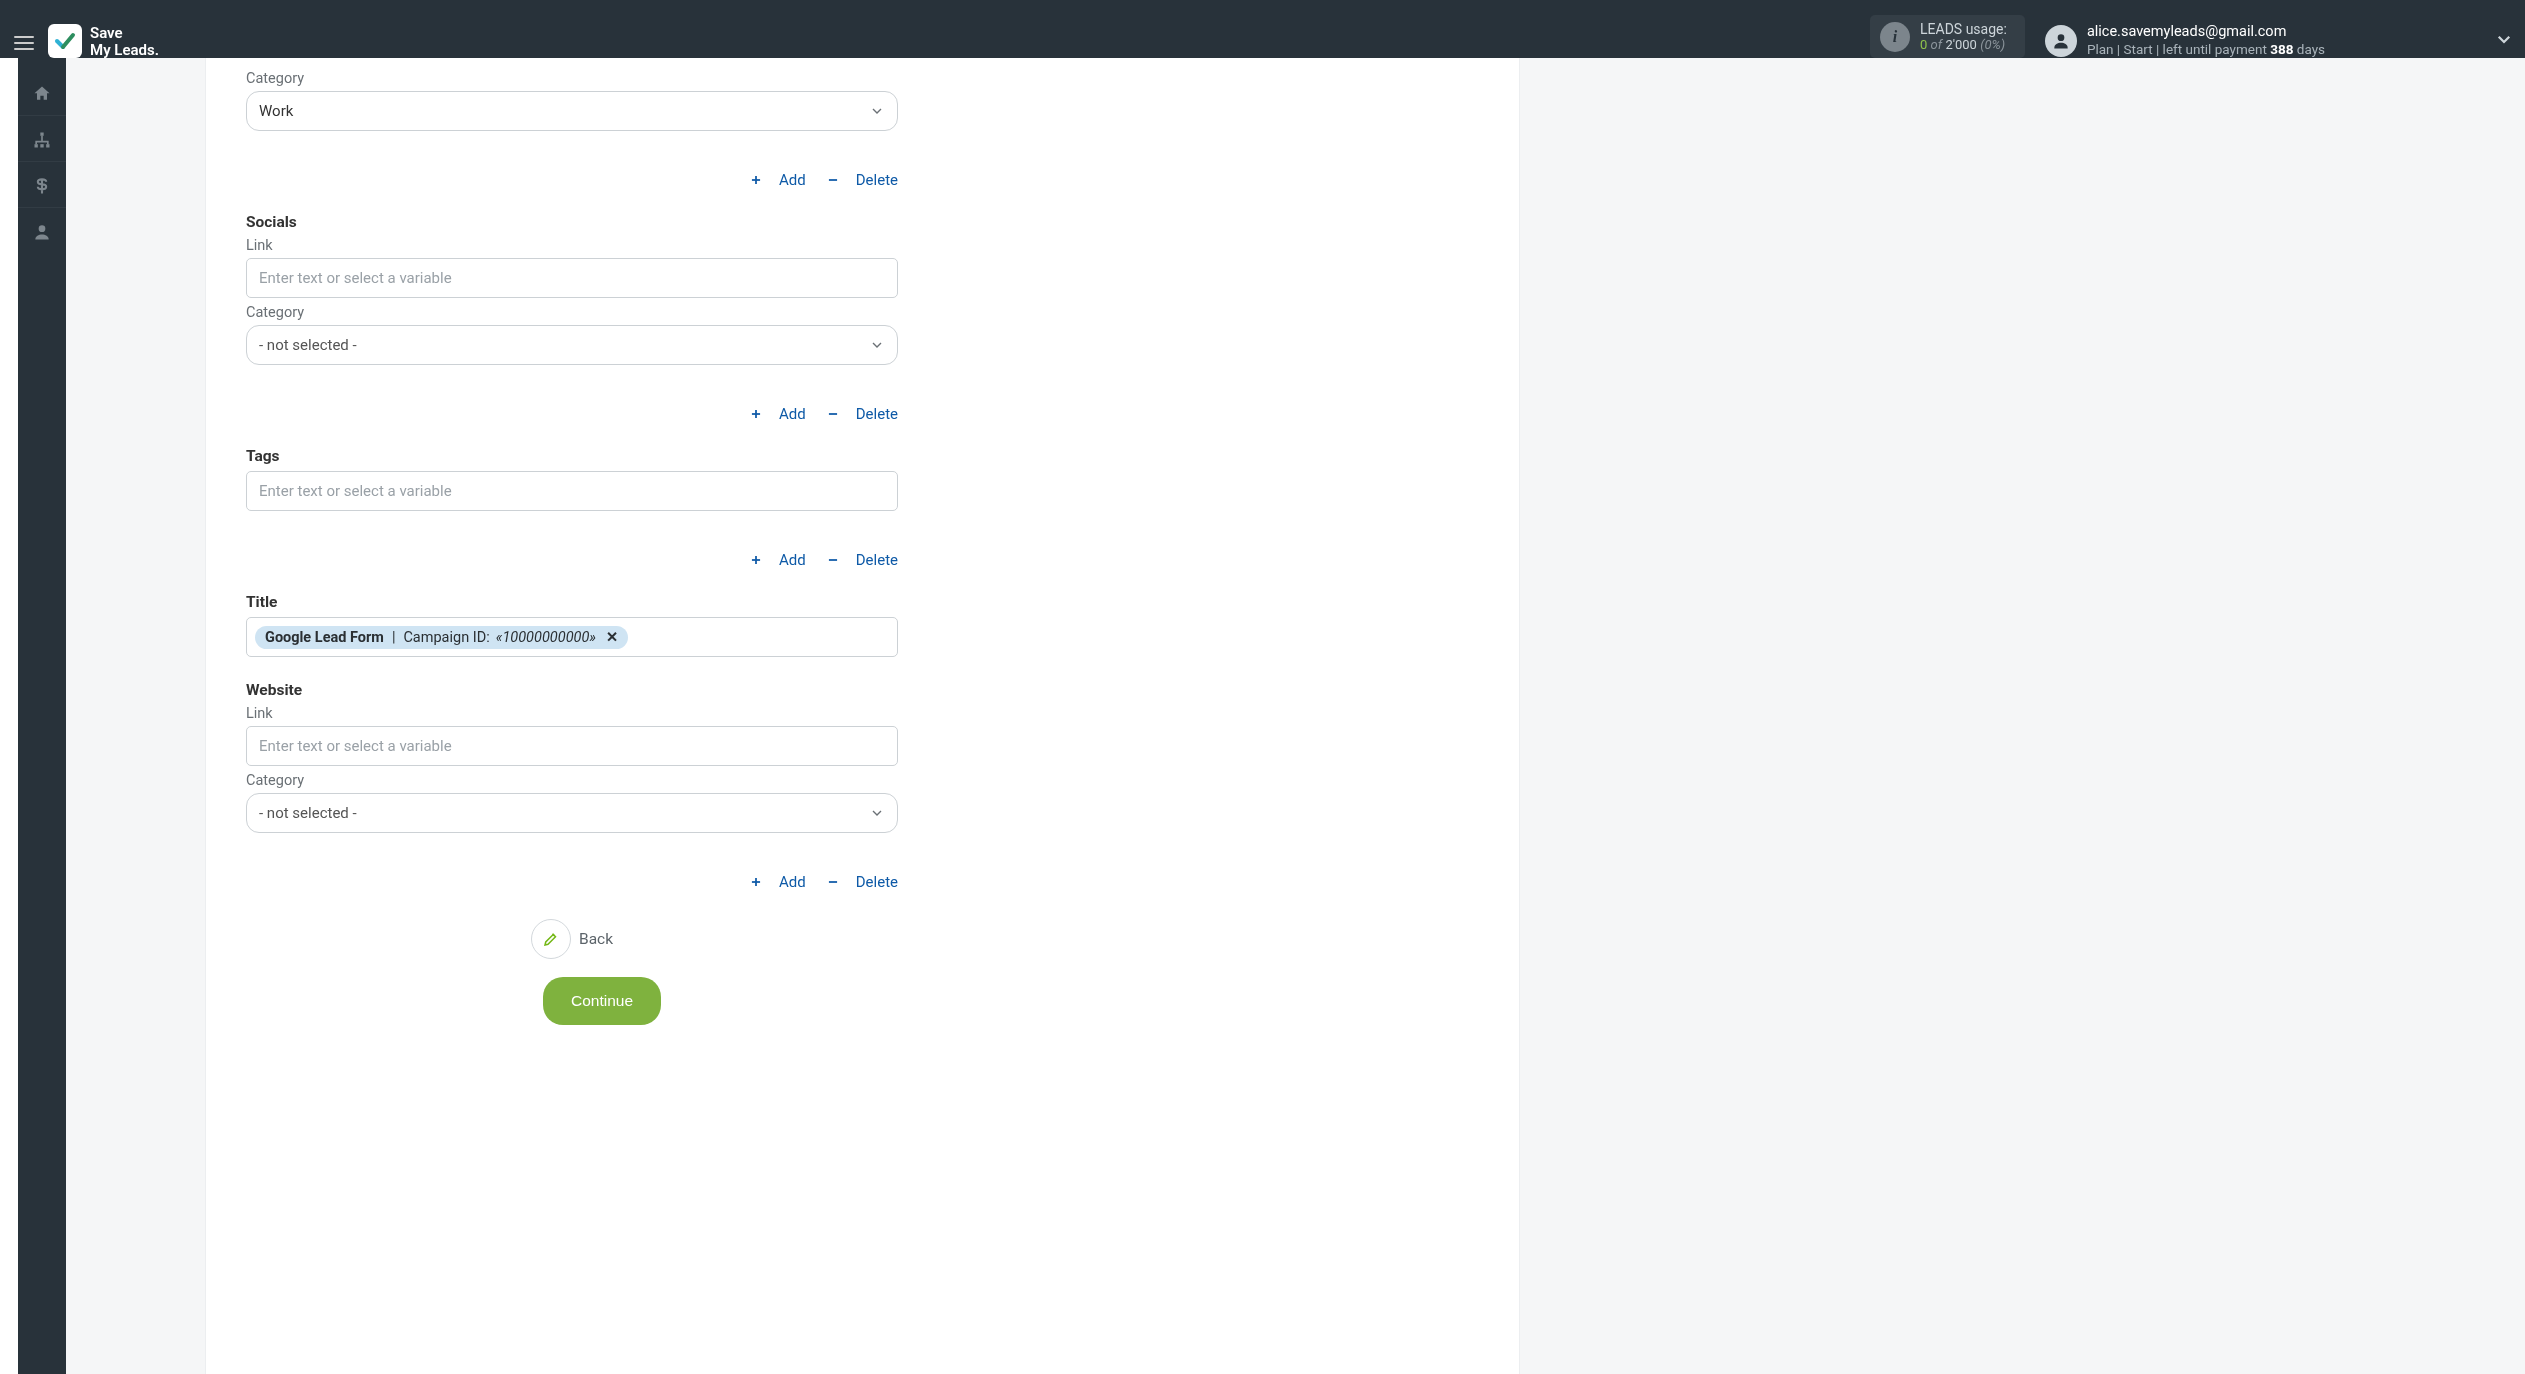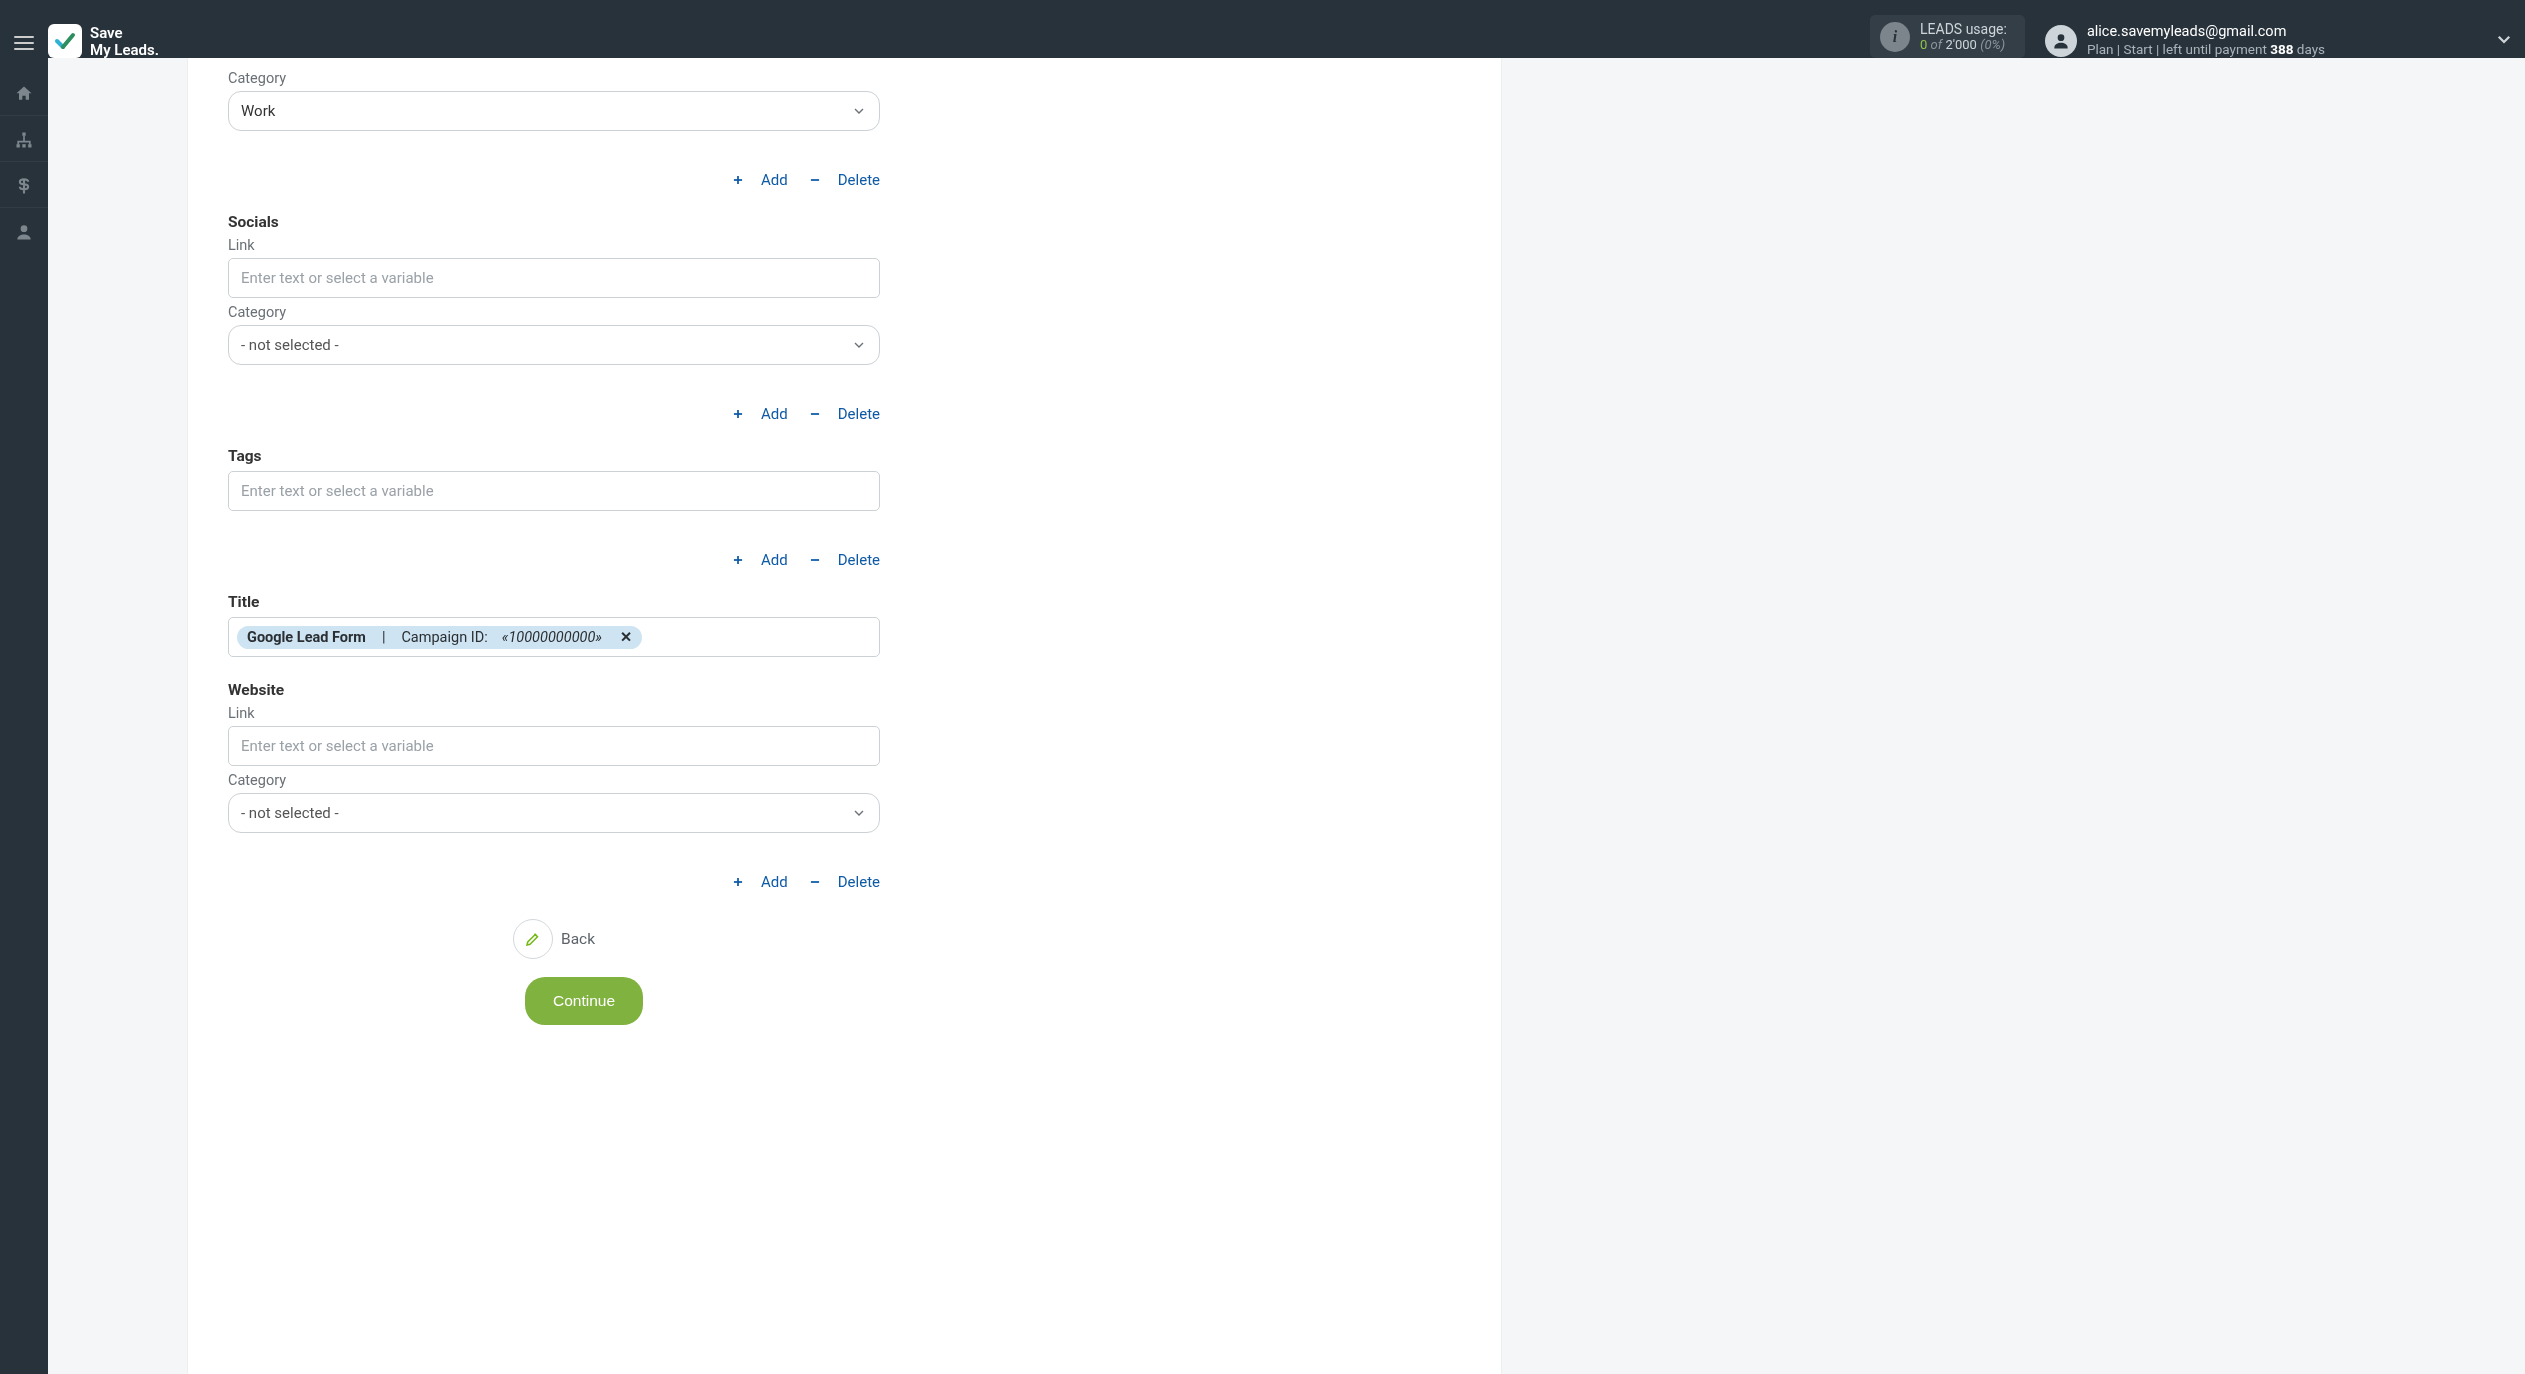--- a/index.html
+++ b/index.html
@@ -69,21 +69,21 @@
   .account-text .email { color: #fff; }
   .account-text .plan-line { color: #a9b3ba; font-size: 13.5px; }
   .account-text .plan-line .days { color: #fff; font-weight: 700; }
   .chevron-down {
     margin-left: 160px;
     color: #cdd5da; cursor: pointer;
   }
   .chevron-down svg { width: 18px; height: 18px; }
 
   
-  .shell { display: flex; height: calc(100% - 58px); }
+  .shell { display: flex; height: calc(100% - 58px); padding-left: 18px; }
   .sidebar {
     width: 48px; background: #28323a;
     display: flex; flex-direction: column; align-items: center;
     padding-top: 14px; gap: 2px;
   }
   .side-item {
     width: 48px; height: 44px;
     display: flex; align-items: center; justify-content: center;
     color: #7d868d; cursor: pointer;
     border-bottom: 1px solid #323c44;
@@ -145,21 +145,21 @@
     width: 100%; min-height: 40px;
     border: 1px solid #ccd1d5; border-radius: 5px;
     background: #fff;
     padding: 5px 8px;
     display: flex; align-items: center; flex-wrap: wrap;
     cursor: text;
   }
   .chip {
     background: #cfe4f3; color: #2a2f33;
     border-radius: 12px; padding: 3px 10px;
-    font-size: 14.5px; display: inline-flex; align-items: center; gap: 14px;
+    font-size: 14.5px; display: inline-flex; align-items: center; gap: 6px;
   }
   .chip .chip-source { font-weight: 700; }
   .chip .chip-sep { font-weight: 400; color: #2a2f33; margin: 0 2px; }
   .chip .chip-label { font-weight: 400; }
   .chip .chip-value { font-style: italic; font-weight: 400; }
   .chip .chip-x { font-weight: 700; cursor: pointer; margin-left: 4px; }
 
   
   .footer-row {
     display: flex; align-items: center; gap: 18px;

